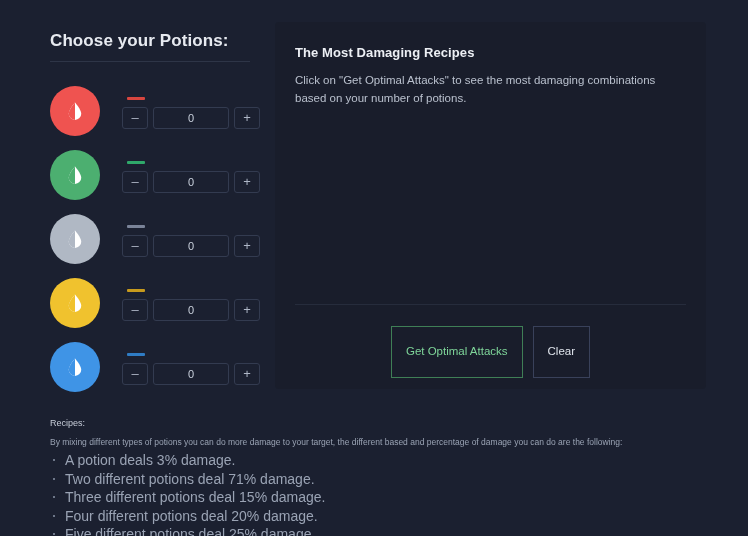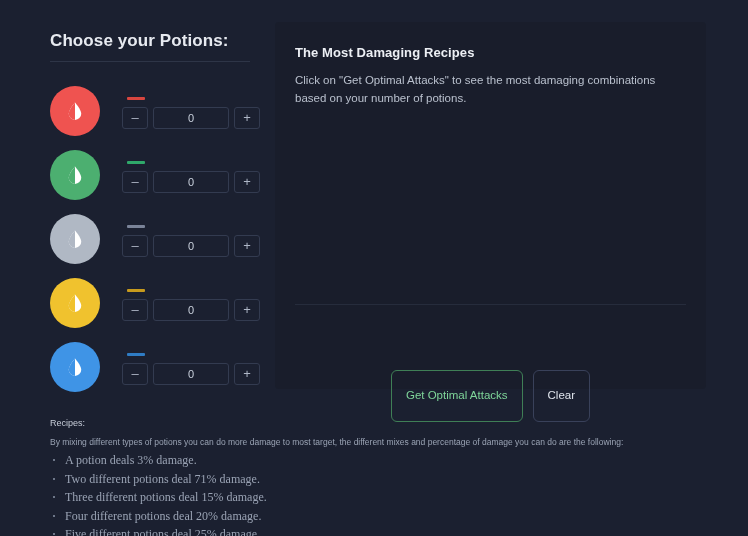--- a/index.html
+++ b/index.html
@@ -168,25 +168,24 @@
     right: 0;
     top: 304px;
     display: flex;
     justify-content: center;
     gap: 10px;
   }
 
   .btn {
     font-family: "Liberation Sans", sans-serif;
     font-size: 11.5px;
-    border-radius: 6px;
+    border-radius: 0;
     background: transparent;
     cursor: pointer;
     line-height: 1;
-    margin-top: 44px;
   }
 
   .btn-primary {
     padding: 9px 14px;
     border: 1px solid #3f7f56;
     color: #7fd69a;
   }
 
   .btn-secondary {
     padding: 19px 14px;
@@ -217,25 +216,24 @@
   }
 
   .recipes-list {
     margin-top: 5px;
     list-style: none;
   }
 
   .recipes-list li {
     position: relative;
     padding-left: 15px;
-    font-size: 12px;
+    font-size: 14px;
     line-height: 12.5px;
     color: #9aa3b4;
     margin-bottom: 6px;
-    font-family: Liberation Serif, serif;
   }
 
   .recipes-list li .bullet {
     position: absolute;
     left: 3px;
     top: 5px;
     width: 2px;
     height: 2px;
     border-radius: 50%;
     background: #8a93a6;
@@ -350,21 +348,21 @@
       <div class="panel-rule"></div>
       <div class="panel-actions">
         <button class="btn btn-primary">Get Optimal Attacks</button>
         <button class="btn btn-secondary">Clear</button>
       </div>
     </div>
   </div>
 
   <div class="recipes">
     <div class="recipes-title">Recipes:</div>
-    <div class="recipes-lead">By mixing different types of potions you can do more damage to most target, the different mixes and percentage of damage you can do are the following:</div>
+    <div class="recipes-lead">By mixing different types of potions you can do more damage to your target, the different based and percentage of damage you can do are the following:</div>
     <ul class="recipes-list" id="recipes-list">
         <li><span class="bullet"></span><span>A potion deals 3% damage.</span></li>
         <li><span class="bullet"></span><span>Two different potions deal 71% damage.</span></li>
         <li><span class="bullet"></span><span>Three different potions deal 15% damage.</span></li>
         <li><span class="bullet"></span><span>Four different potions deal 20% damage.</span></li>
         <li><span class="bullet"></span><span>Five different potions deal 25% damage.</span></li>
       </ul>
   </div>
 
 </div>

